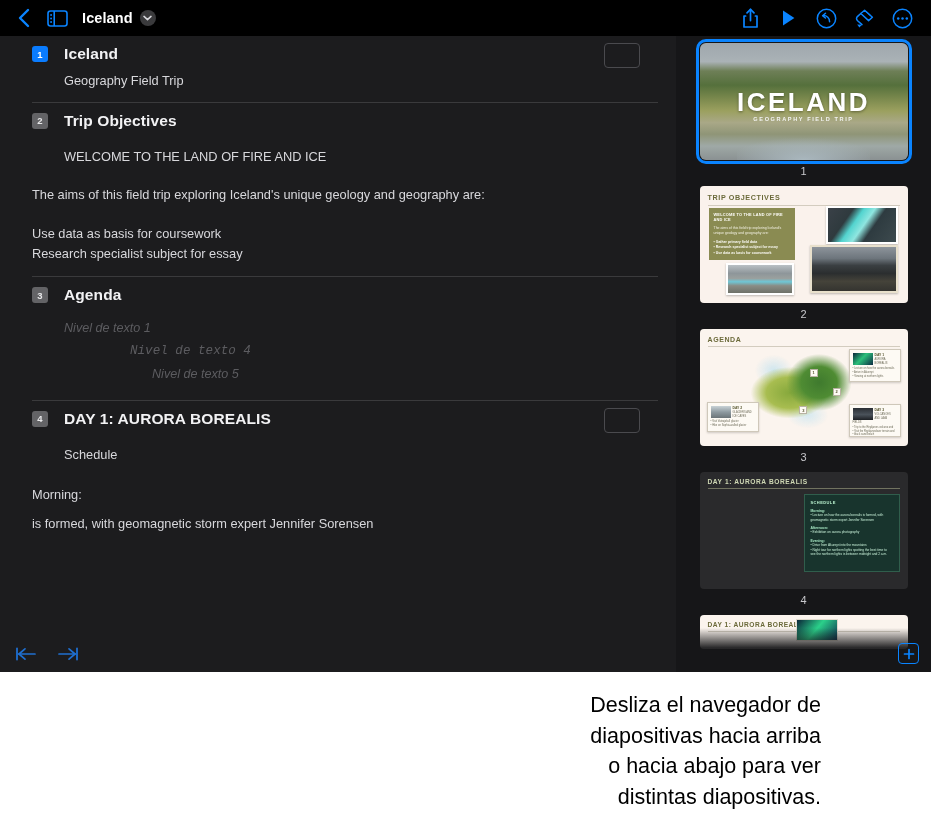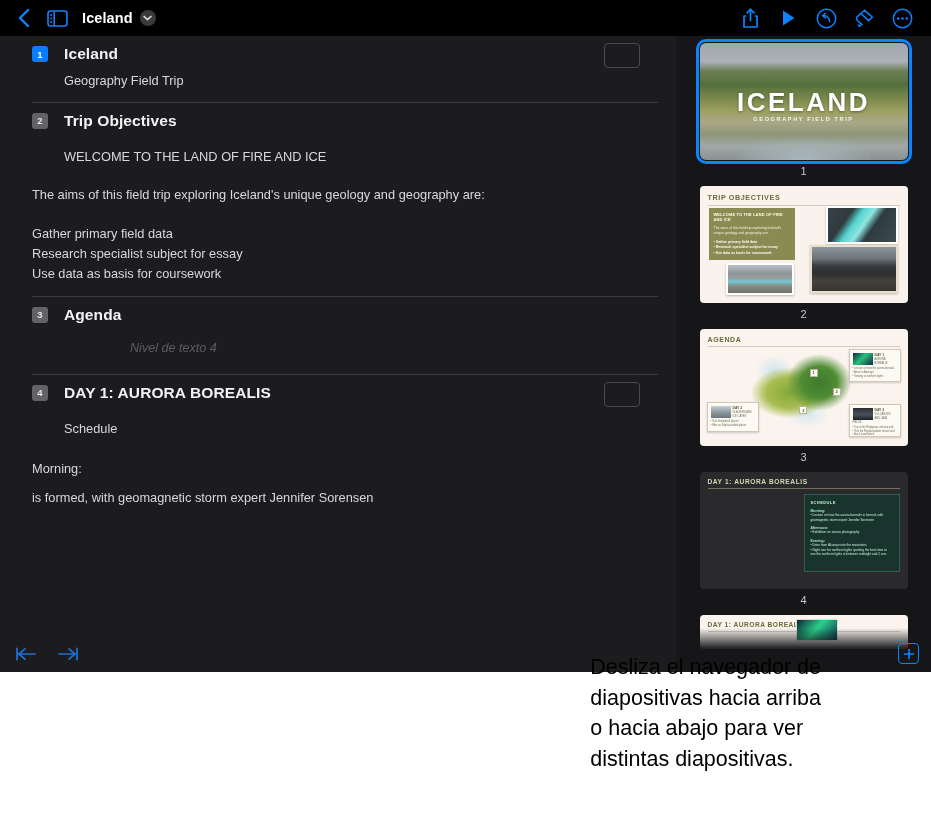--- a/index.html
+++ b/index.html
@@ -77,21 +77,21 @@
     padding-left: 32px; line-height: 1.55;
   }
   .o-body.gap { padding-top: 9px; }
   .o-level {
     color: #5c5c60; font-size: 12.6px; font-style: italic;
     padding-left: 32px; line-height: 1.82;
   }
   .lv1 { margin-left: 0px; }
   .lv2 { margin-left: 22px; }
   .lv3 { margin-left: 44px; }
-  .lv4 { margin-left: 66px; }
+  .lv4 { margin-left: 66px; font-family: Liberation Mono, monospace; }
   .lv5 { margin-left: 88px; }
   .o-thumb {
     position: absolute; right: 18px; top: 7px;
     width: 36px; height: 25px; border-radius: 4px;
     overflow: hidden; border: 1px solid #4a4a4e;
   }
 
   
   .mini-land {
     width: 100%; height: 100%;
@@ -296,21 +296,21 @@
     pointer-events:none;
   }
 
   
   .callouts { position:absolute; left:0; top:672px; width:931px; height:166px; background:#fff; }
   .cap {
     position:absolute;
     font-size:21.5px; color:#000; line-height:1.42;
   }
   .cap.left  { left:86px;  top:690px; text-align:left; }
-  .cap.right { right:110px; top:652px; }
+  .cap.right { right:110px; top:690px; text-align:right; }
 </style>
 </head>
 <body>
 
 <div id="app">
 
   <div class="window">
 
     <div class="toolbar">
       <div class="tb-left">
@@ -401,34 +401,35 @@
 
       <div class="o-row">
         <div class="o-title-line">
           <span class="o-badge unsel">2</span>
           <span class="o-title">Trip Objectives</span>
         </div>
         <div class="o-body gap">WELCOME TO THE LAND OF FIRE AND ICE</div>
         <div style="height:18px"></div>
         <div class="o-body" style="padding-left:0">The aims of this field trip exploring Iceland's unique geology and geography are:</div>
         <div style="height:20px"></div>
-        <div class="o-body" style="padding-left:0">Gather primary field data</div>
+        <div class="o-body" style="padding-left:0">Use data as basis for coursework</div>
         <div class="o-body" style="padding-left:0">Research specialist subject for essay</div>
-        <div class="o-body" style="padding-left:0">Use data as basis for coursework</div>
         <div style="height:12px"></div>
       </div>
       <div class="o-sep"></div>
 
       <div class="o-row">
         <div class="o-title-line">
           <span class="o-badge unsel">3</span>
           <span class="o-title">Agenda</span>
         </div>
         <div style="height:5px"></div>
+        <div class="o-level lv1">Nivel de texto 1</div>
         <div class="o-level lv4">Nivel de texto 4</div>
+        <div class="o-level lv5">Nivel de texto 5</div>
         <div style="height:14px"></div>
       </div>
       <div class="o-sep"></div>
 
       <div class="o-row">
         <div class="o-title-line">
           <span class="o-badge unsel">4</span>
           <span class="o-title">DAY 1: AURORA BOREALIS</span>
           <span class="o-thumb">
             <span class="mini-aurora"></span>

